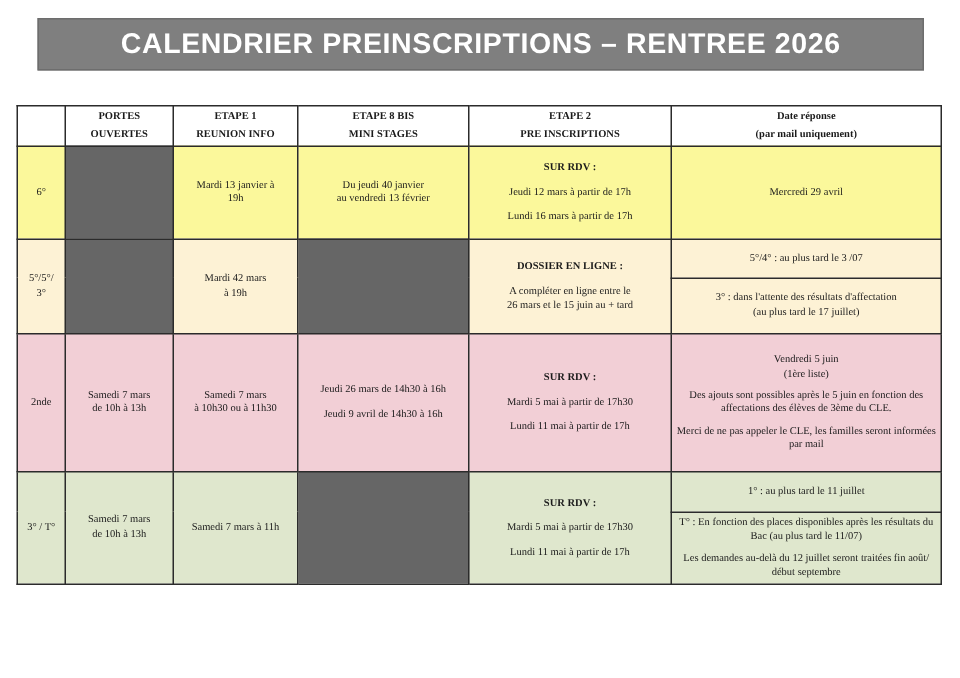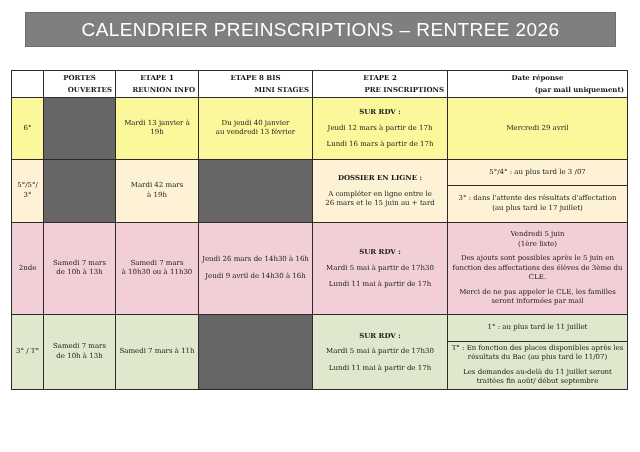--- a/index.html
+++ b/index.html
@@ -1,28 +1,28 @@
 <!DOCTYPE html>
 <html style="--title_bar: #7f7f7f; --row_6e: #fbf89b; --row_543: #fdf2d5; --row_2nde: #f2cfd6; --row_1t: #dfe7cd; --blocked_cell: #666666; --border: #2b2b2b;"><head>
 <meta charset="utf-8">
 <style>
   html,body{margin:0;padding:0;background:#ffffff;}
   .page{position:relative;width:640px;height:452px;background:#fff;overflow:hidden;
         font-family:"DejaVu Serif", serif;color:#1a1a1a;}
   .title-bar{position:absolute;left:25px;top:12px;width:591px;height:35px;
         background:var(--title_bar,#7f7f7f);border:1px solid #6d6d6d;box-sizing:border-box;
         display:flex;align-items:center;justify-content:center;}
-  .title-text{color:#ffffff;font-family:"Liberation Sans", sans-serif;font-weight:normal;
+  .title-text{color:#ffffff;font-family:"Liberation Sans", sans-serif;font-weight:bold;
         font-size:19px;letter-spacing:0.4px;white-space:nowrap;text-align:center;}
   table.cal{position:absolute;left:11px;top:70px;width:616px;border-collapse:collapse;
         table-layout:fixed;}
   .cal td{border:1px solid var(--border,#2b2b2b);padding:2px 3px;text-align:center;
-        vertical-align:middle;font-size:7px;line-height:1.35;box-sizing:border-box;}
+        vertical-align:middle;font-size:7px;line-height:1.35;box-sizing:border-box;font-family:Liberation Serif, serif;}
   .cal td.hdr{background:#ffffff;font-weight:bold;font-size:7px;}
-  .hline2{margin-top:3px;text-align:right;}
+  .hline2{margin-top:3px;}
   .bg-yellow{background:var(--row_6e,#fbf89b);}
   .bg-cream{background:var(--row_543,#fdf2d5);}
   .bg-pink{background:var(--row_2nde,#f2cfd6);}
   .bg-green{background:var(--row_1t,#dfe7cd);}
   .gray{background:var(--blocked_cell,#666666);}
   .bold{font-weight:bold;}
   .gap{margin-top:7px;}
   .gap-s{margin-top:5px;}
   .vtop{vertical-align:top;margin-top:36px;}
   .pt-lg{padding-top:20px;}
@@ -162,18 +162,18 @@
       <td rowspan="2" class="bg-green">
         <div class="bold">SUR RDV :</div>
         <div class="gap">Mardi 5 mai à partir de 17h30</div>
         <div class="gap">Lundi 11 mai à partir de 17h</div>
       </td>
       <td class="bg-green">1° : au plus tard le 11 juillet</td>
     </tr>
     <tr class="h-r4b">
       <td class="bg-green">
         <div>T° : En fonction des places disponibles après les résultats du Bac (au plus tard le 11/07)</div>
-        <div class="gap-s">Les demandes au-delà du 11 juillet seront traitées fin août/ début septembre</div>
+        <div class="gap-s">Les demandes au-delà du 12 juillet seront traitées fin août/ début septembre</div>
       </td>
     </tr>
   </tbody>
     </table>
 </div>
 
 </body></html>

